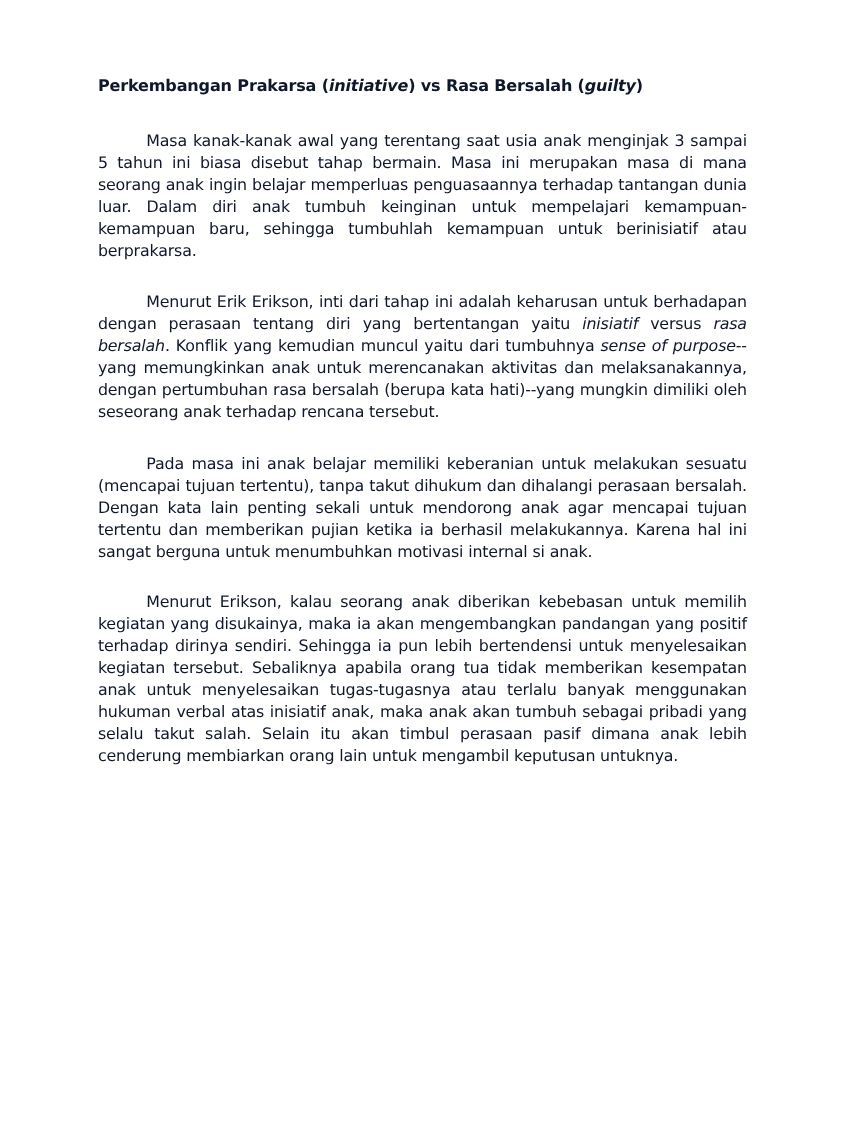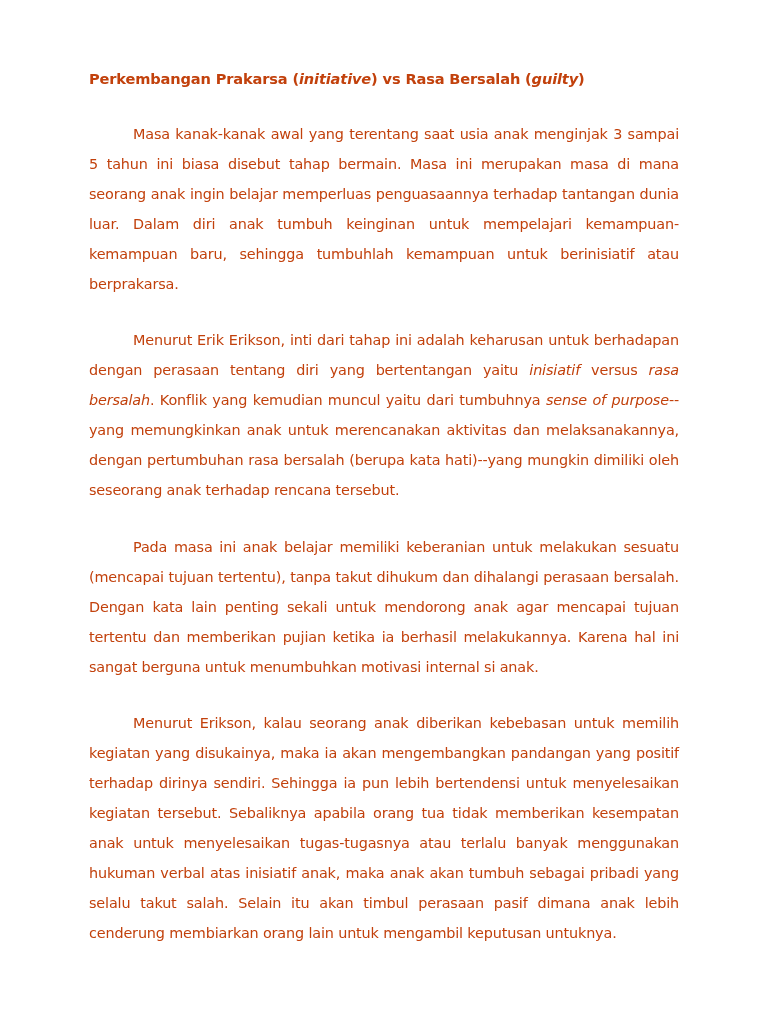--- a/index.html
+++ b/index.html
@@ -13,34 +13,34 @@
       overflow: hidden;
       position: relative;
     }
     .page {
       position: absolute;
       left: 89px;
       top: 66px;
       width: 590px;
       font-family: "DejaVu Sans", sans-serif;
       font-size: 14.4px;
-      color: #c2410c;
+      color: #0f172a;
       letter-spacing: -0.15px;
     }
     .title {
       font-weight: bold;
       font-size: 14.6px;
       line-height: 26px;
       margin: 0 0 27px 0;
       white-space: nowrap;
     }
     .para {
       text-align: justify;
       text-indent: 44px;
-      line-height: 30px;
+      line-height: 20px;
       margin: 0 0 26.4px 0;
     }
     .para em, .title em {
       font-style: italic;
     }
   </style>
 </head>
 <body>
 
 <div class="page">

